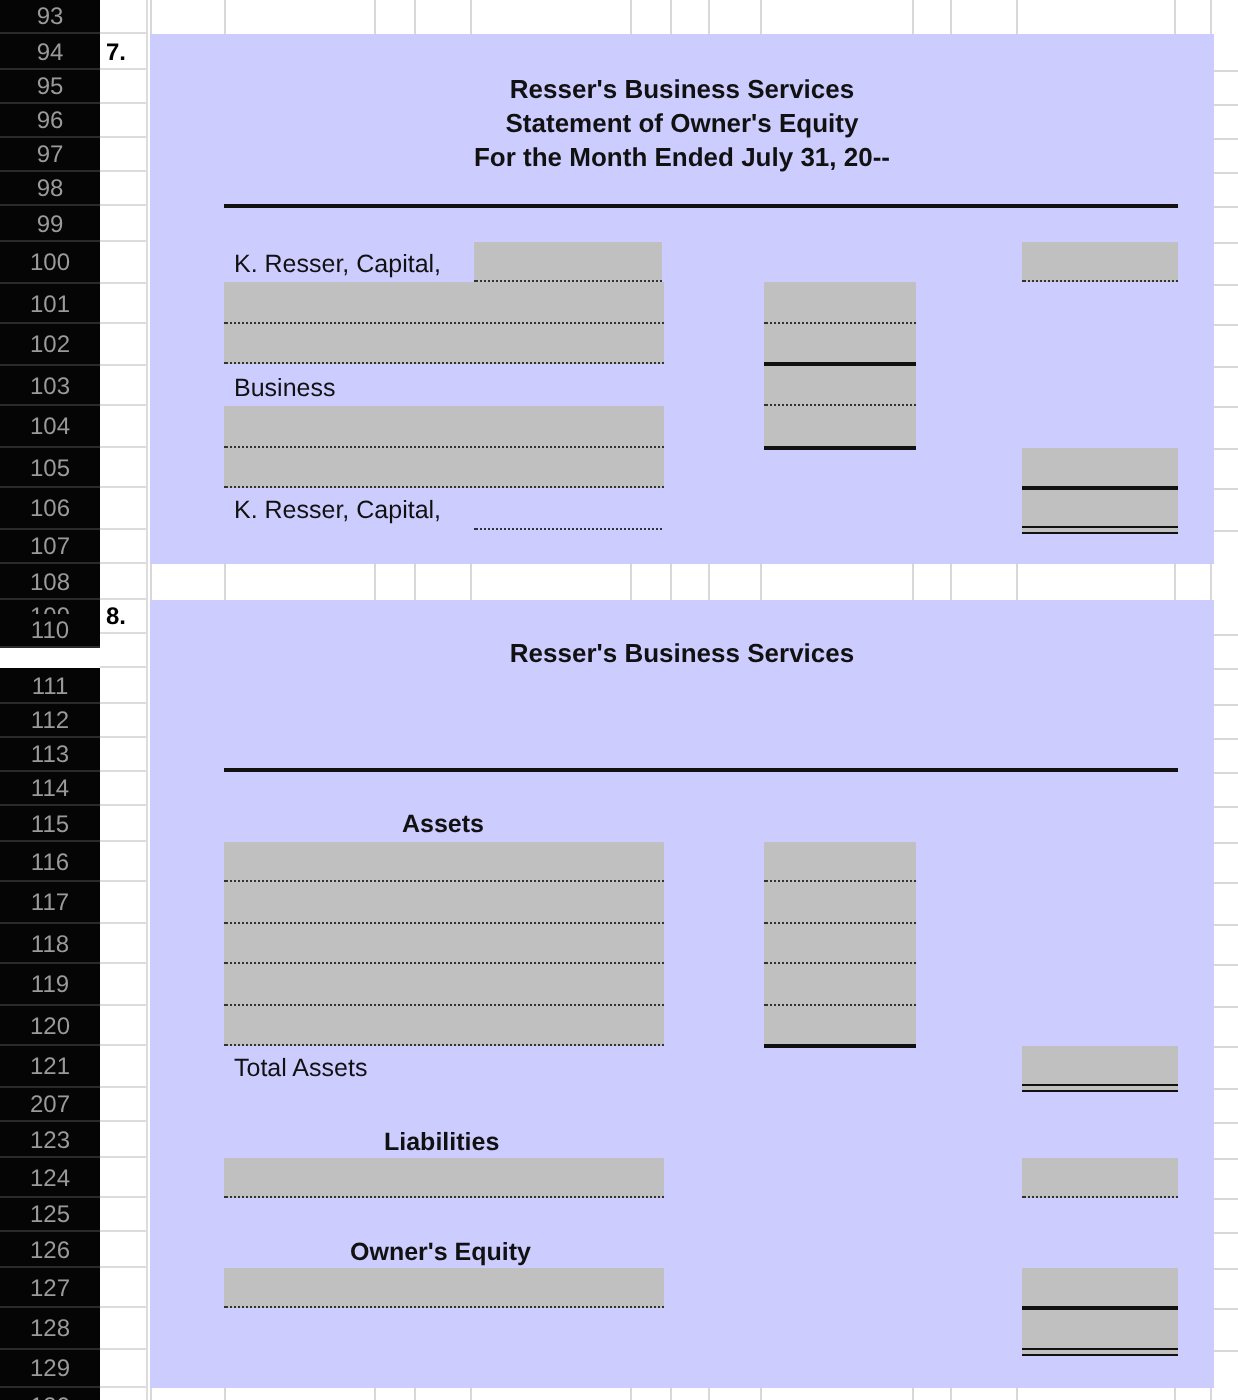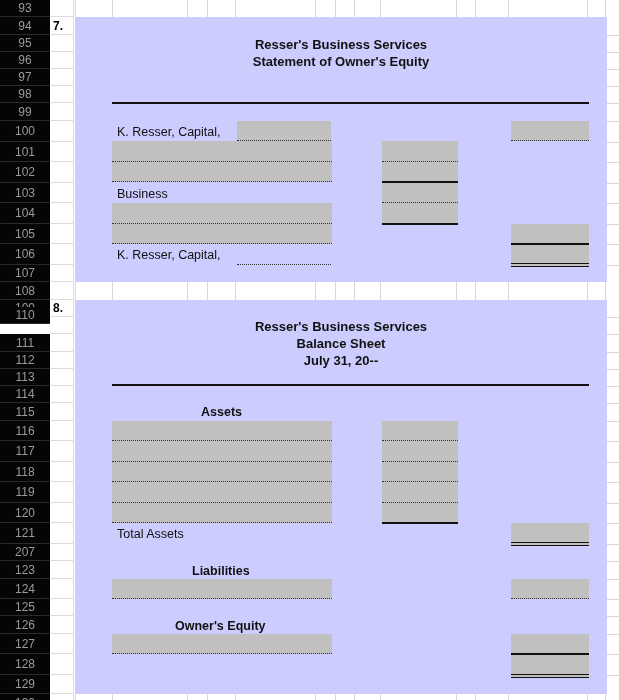--- a/index.html
+++ b/index.html
@@ -188,20 +188,21 @@
     <div class="h" style="top:299px"></div>
     <div class="h" style="top:316px"></div>
     <div class="h" style="top:334px"></div>
     <div class="h" style="top:354px"></div>
     <div class="h" style="top:375px"></div>
 </div>
 
 <div class="panel" style="top:17px;height:265px">
   <div class="title" style="top:19px">Resser's Business Services</div>
   <div class="title" style="top:36px">Statement of Owner's Equity</div>
+  <div class="title" style="top:53px">For the Month Ended July 31, 20--</div>
   <div class="rule" style="top:85px"></div>
 
   <div class="lbl" style="left:42px;top:108px">K. Resser, Capital,</div>
   <div class="inp dot" style="left:162px;top:104px;width:94px;height:20px"></div>
   <div class="inp dot" style="left:436px;top:104px;width:78px;height:20px"></div>
 
   <div class="inp dot" style="left:37px;top:124px;width:220px;height:21px"></div>
   <div class="inp dot" style="left:37px;top:145px;width:220px;height:20px"></div>
   <div class="inp dot" style="left:307px;top:124px;width:76px;height:21px"></div>
   <div class="inp sgl" style="left:307px;top:145px;width:76px;height:21px"></div>
@@ -214,22 +215,20 @@
   <div class="inp sgl" style="left:307px;top:186px;width:76px;height:22px"></div>
   <div class="inp sgl" style="left:436px;top:207px;width:78px;height:21px"></div>
 
   <div class="lbl" style="left:42px;top:231px">K. Resser, Capital,</div>
   <div class="inp dot" style="left:162px;top:228px;width:94px;height:20px;background:transparent"></div>
   <div class="inp dbl" style="left:436px;top:228px;width:78px;height:22px"></div>
 </div>
 
 <div class="panel" style="top:300px;height:394px">
   <div class="title" style="top:18px">Resser's Business Services</div>
-  <div class="title" style="top:35px">Balance Sheet</div>
-  <div class="title" style="top:52px">July 31, 20--</div>
   <div class="rule" style="top:84px"></div>
 
   <div class="lbl b" style="left:126px;top:105px">Assets</div>
 
   <div class="inp dot" style="left:37px;top:121px;width:220px;height:20px"></div>
   <div class="inp dot" style="left:37px;top:141px;width:220px;height:21px"></div>
   <div class="inp dot" style="left:37px;top:162px;width:220px;height:20px"></div>
   <div class="inp dot" style="left:37px;top:182px;width:220px;height:21px"></div>
   <div class="inp dot" style="left:37px;top:203px;width:220px;height:20px"></div>
 

